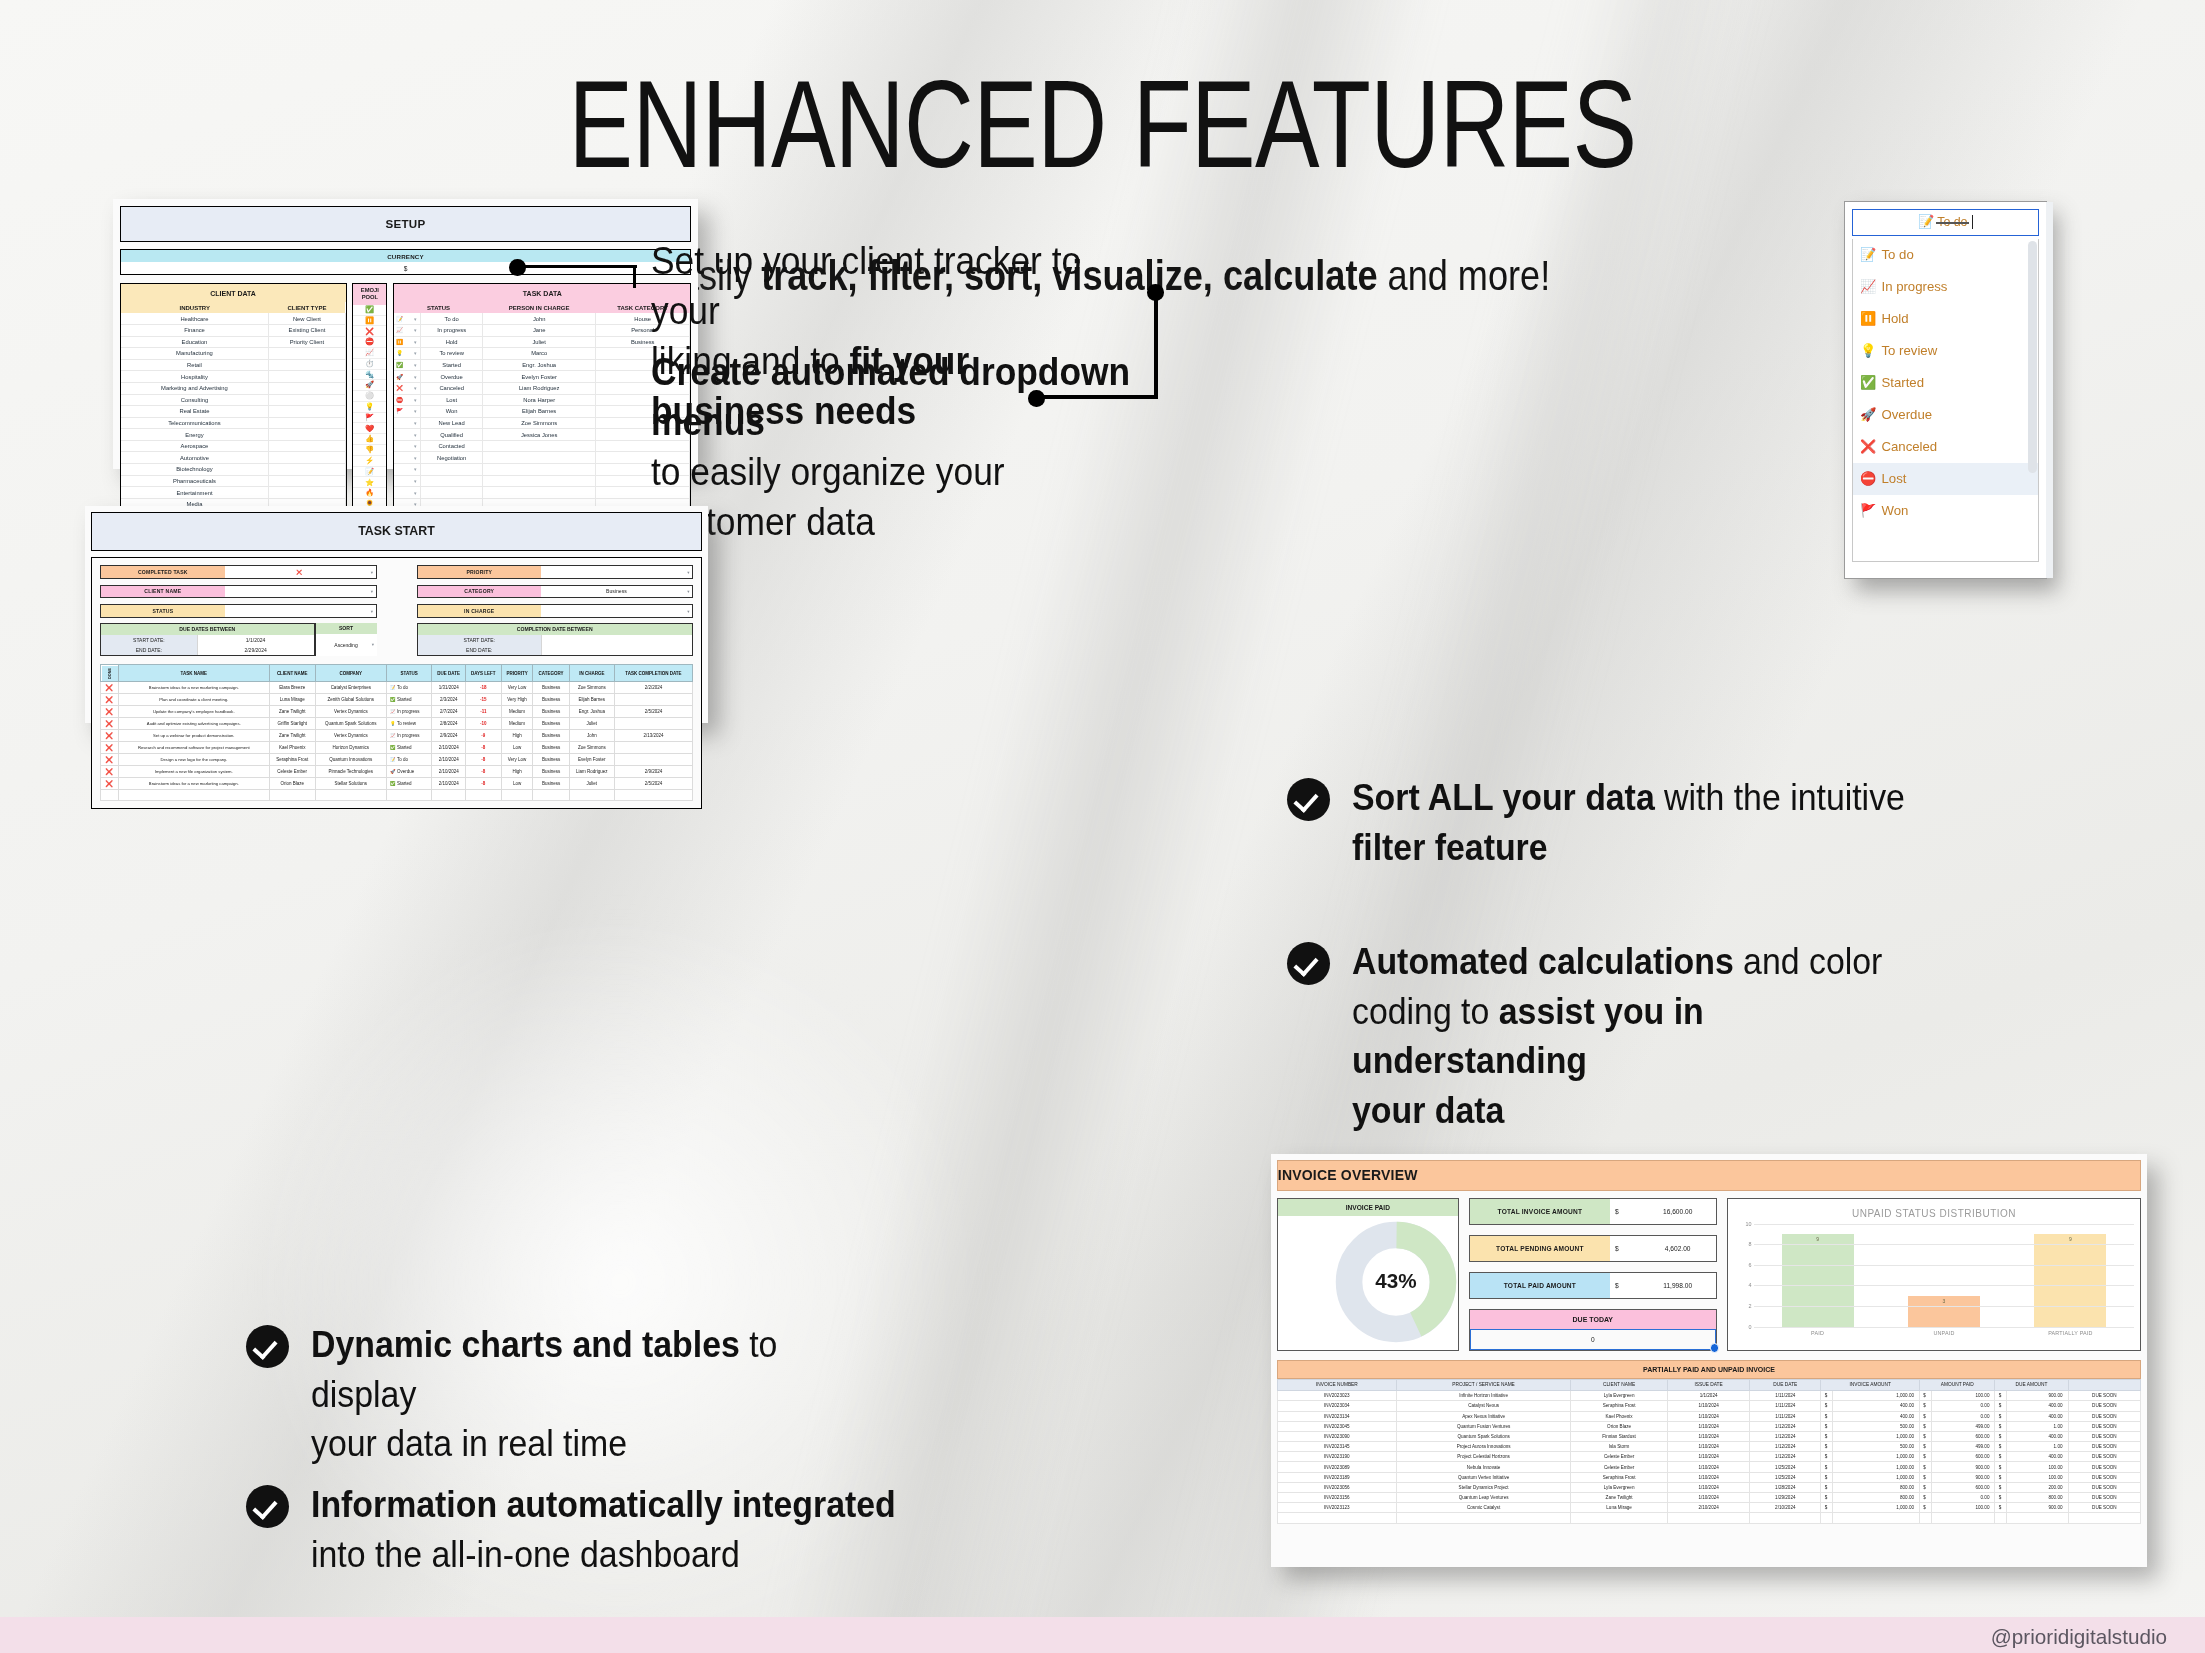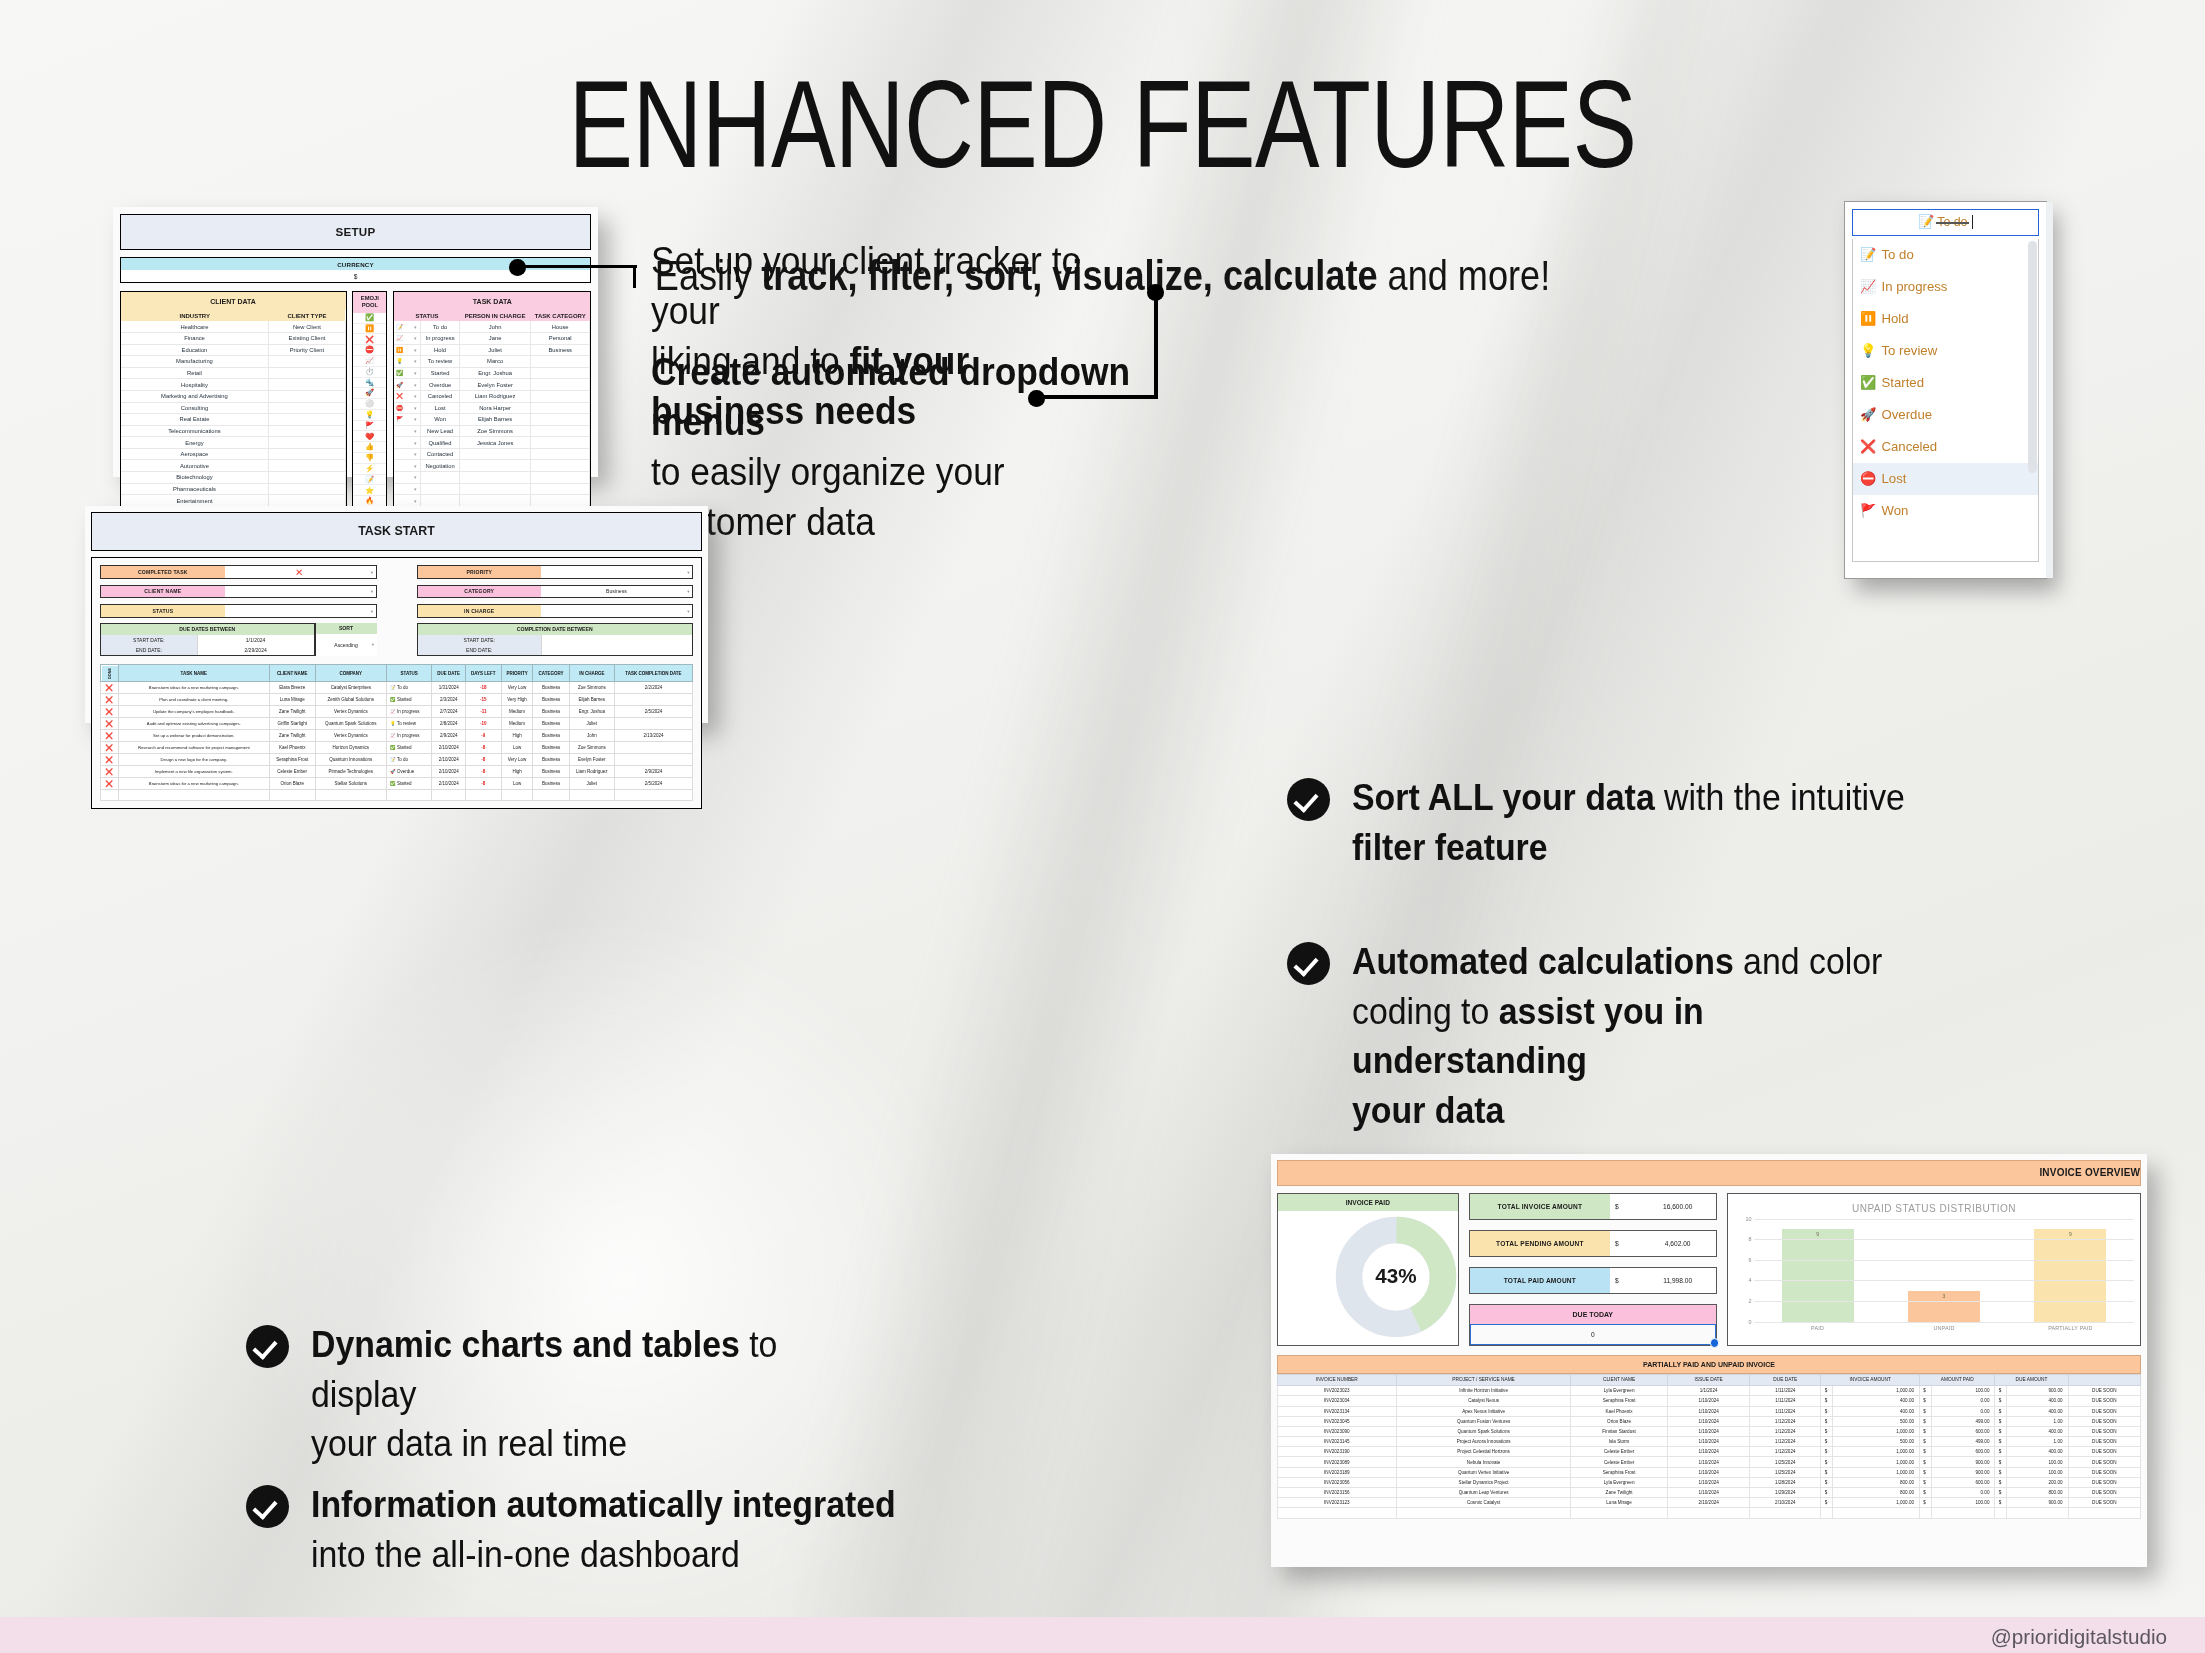--- a/index.html
+++ b/index.html
@@ -48,21 +48,21 @@
   .bullet .btext b{font-weight:700;}
 
   
   .conn{position:absolute;background:#000;}
   .dot{position:absolute;width:16.5px;height:16.5px;border-radius:50%;background:#000;}
 
   
   .card{position:absolute;background:#fff;box-shadow:11.6px 13.2px 21.5px rgba(60,60,60,.36);}
 
   
-  #setup{left:113px;top:207px;width:485px;height:270px;padding:6.6px 6.6px 0 6.6px;box-sizing:border-box;
+  #setup{left:113px;top:199px;width:585px;height:270px;padding:6.6px 6.6px 0 6.6px;box-sizing:border-box;
          background:#fbfbfb;}
   .sheetTitle{border:1.7px solid #000;background:#e7ecf5;text-align:center;
      font-size:11.6px;font-weight:600;color:#1a1a1a;padding:10.7px 0;letter-spacing:0.3px;
      font-family:"Liberation Sans Narrow","Liberation Sans",sans-serif;}
   .currBox{border:1.7px solid #000;margin-top:7.4px;}
   .currHead{background:#b9e8f2;text-align:center;font-size:6.2px;font-weight:700;
      letter-spacing:0.2px;padding:2.5px 0;color:#1a1a1a;}
   .currVal{background:#fff;text-align:center;font-size:6.6px;padding:2.5px 0;color:#222;}
   .setupCols{display:flex;gap:5.8px;margin-top:7.4px;}
   .tblBox{border:1.7px solid #000;background:#fff;overflow:hidden;}
@@ -102,21 +102,21 @@
 
   table.grid{border-collapse:collapse;width:100%;font-size:4.5px;color:#1b1b1b;background:#fff;}
   table.grid th{background:#bfe9f5;border:0.8px solid #9fb7bf;font-weight:700;font-size:4.5px;
       padding:2.5px 0.8px;line-height:1.15;color:#111;}
   table.grid td{border:0.8px solid #dcdcdc;padding:1.5px 0.8px;text-align:center;height:6.6px;}
   .xmark{color:#b4262a;font-weight:700;font-size:6.6px;}
   .neg{color:#e02020;font-weight:700;}
 
   
   #invoice{left:1271px;top:1154px;width:876px;height:413px;padding:5.8px;box-sizing:border-box;background:#fbfbfb;}
-  .invTitle{background:#fbc69c;border:0.8px solid #d7a67e;text-align:right;font-size:10px;font-weight:700;
+  .invTitle{background:#fbc69c;border:0.8px solid #d7a67e;text-align:left;font-size:14px;font-weight:700;
      padding:6.6px 0;color:#1a1a1a;letter-spacing:0.2px;}
   .invTop{display:flex;gap:10px;margin-top:7.4px;}
   .donutBox{flex:0 0 180px;border:1.7px solid #575757;background:#fff;}
   .donutHead{background:#cfe7c5;text-align:center;font-size:6.6px;font-weight:700;padding:5px 0;color:#1a1a1a;}
   .donutWrap{height:132px;display:flex;align-items:center;justify-content:flex-end;}
   .kpis{flex:0 0 248px;display:flex;flex-direction:column;gap:10px;}
   .kpi{display:flex;border:1.7px solid #575757;height:25px;background:#fff;}
   .kpiL{flex:0 0 57%;display:flex;align-items:center;justify-content:center;
      font-size:6.6px;font-weight:700;color:#1a1a1a;letter-spacing:0.2px;}
   .kpiCur{flex:0 0 10%;display:flex;align-items:center;justify-content:flex-start;padding-left:5px;font-size:6.6px;color:#1a1a1a;}

